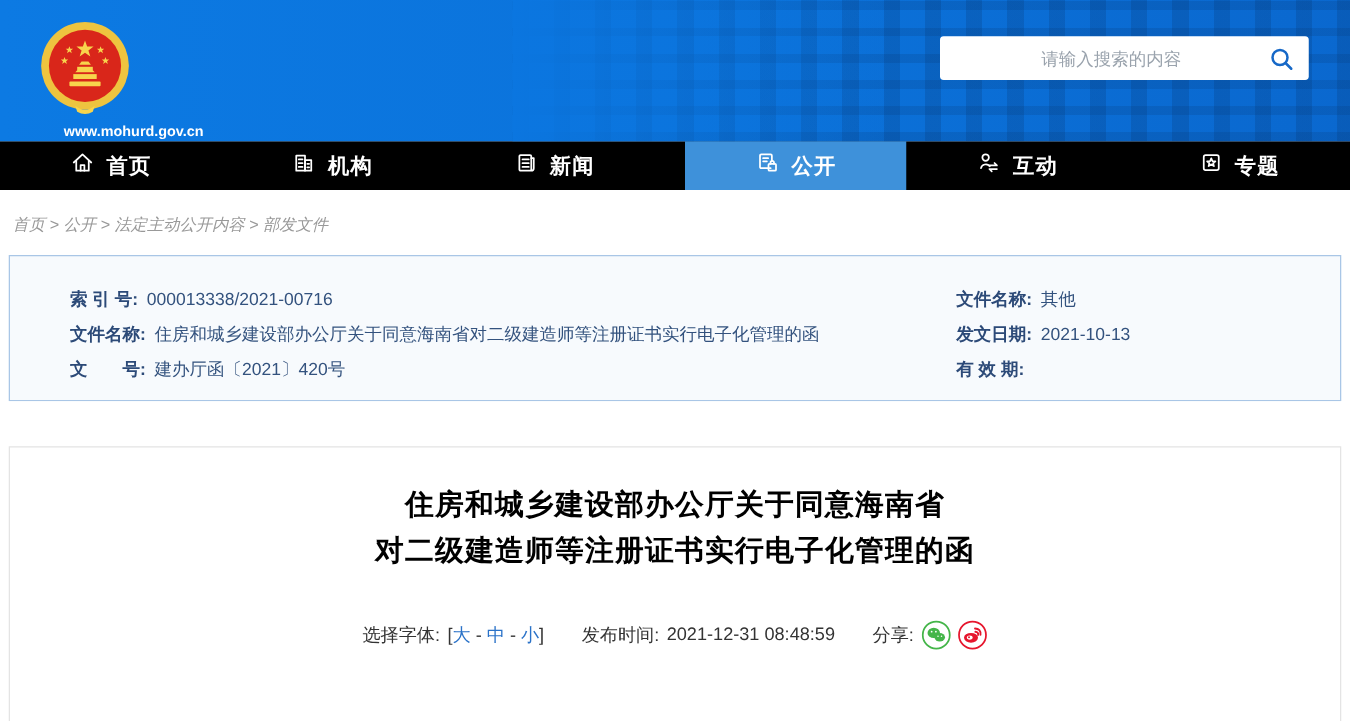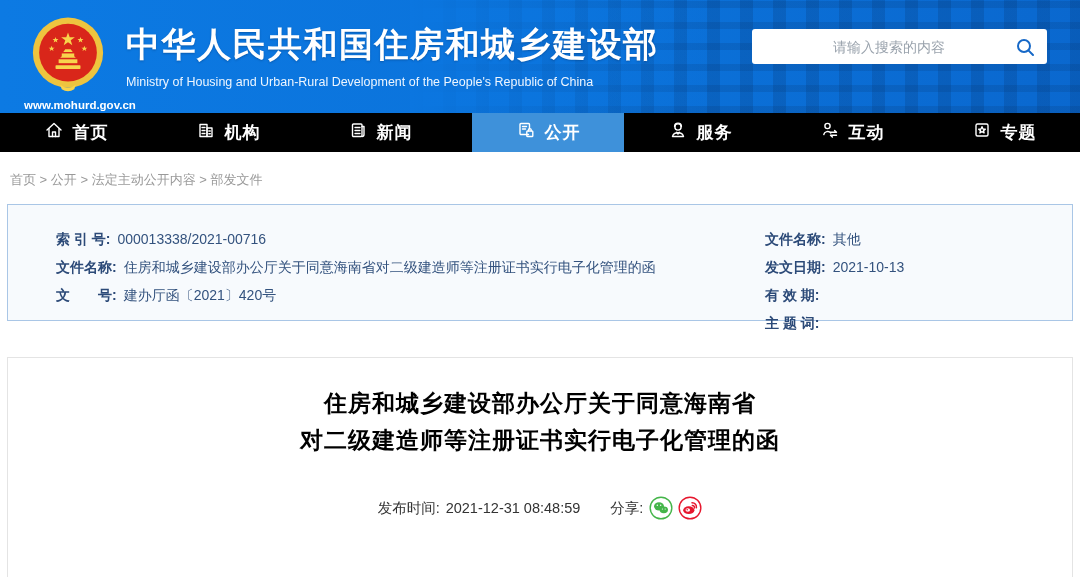--- a/index.html
+++ b/index.html
@@ -11,42 +11,42 @@
     background:linear-gradient(90deg,#0c7ae3 0%,#0b72da 55%,#0a68cf 100%); }
   .header::after { content:""; position:absolute; top:0; right:0; width:62%; height:100%;
     background:
       linear-gradient(90deg,#0b76e0 0%, rgba(11,118,224,0) 45%),
       repeating-linear-gradient(90deg, rgba(5,52,110,.22) 0 13px, transparent 13px 33px),
       repeating-linear-gradient(0deg, rgba(5,52,110,.18) 0 7px, transparent 7px 21px);
     pointer-events:none; }
   .header-inner { position:relative; z-index:1; display:flex; align-items:flex-start;
     padding:16px 0 0 24px; }
   .emblem-wrap { width:88px; text-align:center; flex:0 0 auto; }
-  .site-url { color:#fff; font-weight:bold; font-size:11.5px; margin-top:1px; white-space:nowrap; }
+  .site-url { color:#fff; font-weight:bold; font-size:11.5px; margin-top:1px; white-space:nowrap;margin-left:27px; }
   .titles { margin-left:14px; padding-top:6px; }
   .title-cn { color:#fff; font-size:34px; font-weight:bold; letter-spacing:1.5px;
     text-shadow:0 1px 2px rgba(0,40,90,.35); white-space:nowrap; }
   .title-en { color:#eef6ff; font-size:12.5px; margin-top:7px; white-space:nowrap; }
   .search { position:absolute; z-index:2; right:33px; top:29px; width:295px; height:35px;
     background:#fff; border-radius:3px; display:flex; align-items:center; padding:0 10px 0 13px; }
   .search input { border:none; outline:none; flex:1; font-size:14px; color:#333;
     font-family:inherit; background:transparent;text-align:center; }
   .search input::placeholder { color:#9aa3ad; }
   .search-btn { width:24px; height:24px; display:flex; align-items:center; justify-content:center;
     cursor:pointer; flex:0 0 auto; }
 
   
   .nav { height:39px; background:#000000; display:flex; }
   .nav-item { flex:1; display:flex; align-items:center; justify-content:center; gap:9px;
     color:#fff; font-size:17px; font-weight:bold; cursor:pointer; letter-spacing:1px; }
   .nav-item.active { background:#3e91da;margin-left:16px; }
   .nav-item svg { flex:0 0 auto; }
 
   
-  .breadcrumb { padding:19px 0 15px 10px; color:#999; font-size:13px; background:#fff; }
+  .breadcrumb { padding:19px 0 15px 10px; color:#999; font-size:13px; background:#fff;font-style:italic; }
 
   
   .info-box { margin:0 7px; height:117px; border:1px solid #a9c6e6; background:#f7fafd;
     display:flex; padding-top:25px; }
   .info-left { width:700px; padding-left:48px; }
   .info-right { flex:1; padding-left:57px; }
   .info-row { margin-bottom:10px; font-size:14px; line-height:18px; white-space:nowrap; }
   .info-label { color:#2c4a78; font-weight:bold; }
   .info-value { color:#33527e; margin-left:7px; }
 
@@ -85,24 +85,20 @@
             <rect x="42" y="48" width="16" height="3.5"></rect>
             <path d="M40 53.5 L60 53.5 L57 50.5 L43 50.5 Z"></path>
             <rect x="38" y="55.5" width="24" height="5"></rect>
             <rect x="34" y="63" width="32" height="5" rx="1"></rect>
             <path d="M40 88 q10 8 20 0 l-2 6 q-8 5 -16 0 Z"></path>
           </g>
         </svg>
       </span>
       <div class="site-url">www.mohurd.gov.cn</div>
     </div>
-    <div class="titles">
-      <div class="title-cn">中华人民共和国住房和城乡建设部</div>
-      <div class="title-en">Ministry of Housing and Urban-Rural Development of the People's Republic of China</div>
-    </div>
   </div>
   <div class="search">
     <input type="text" placeholder="请输入搜索的内容" style="">
     <span class="search-btn">
       <svg width="20" height="20" viewBox="0 0 20 20">
         <circle cx="9" cy="9" r="6" fill="none" stroke="#1668c7" stroke-width="2"></circle>
         <line x1="13.4" y1="13.4" x2="18" y2="18" stroke="#1668c7" stroke-width="2" stroke-linecap="round"></line>
       </svg>
     </span>
   </div>
@@ -141,30 +137,20 @@
         <path d="M12.5 14.5 H5 a1 1 0 0 1 -1 -1 V4.5 a1 1 0 0 1 1 -1 h7.5 a1 1 0 0 1 1 1 V9"></path>
         <path d="M6.5 6.5 H10.5 M6.5 9 H9.5"></path>
         <rect x="10.8" y="11" width="6" height="5.5" rx="0.8"></rect>
         <path d="M12.4 11 v-1 a1.4 1.4 0 0 1 2.8 0 v1"></path>
       </svg></span>
     <span>公开</span>
   </div>
   <div class="nav-item">
     <span>
       <svg width="20" height="20" viewBox="0 0 20 20" fill="none" stroke="#fff" stroke-width="1.4" stroke-linejoin="round" stroke-linecap="round">
-        <circle cx="10" cy="7" r="3.1"></circle>
-        <path d="M6.6 6.5 a3.4 3.4 0 0 1 6.8 0"></path>
-        <path d="M4.5 16.5 a5.6 4.6 0 0 1 11 0 Z"></path>
-        <path d="M8.6 12.2 L10 14 L11.4 12.2"></path>
-      </svg></span>
-    <span>服务</span>
-  </div>
-  <div class="nav-item">
-    <span>
-      <svg width="20" height="20" viewBox="0 0 20 20" fill="none" stroke="#fff" stroke-width="1.4" stroke-linejoin="round" stroke-linecap="round">
         <circle cx="7.5" cy="6" r="2.6"></circle>
         <path d="M3.8 14.5 a3.9 3.6 0 0 1 7 -1.5"></path>
         <path d="M10.5 12.3 h6 l-1.9 -1.9 M16.5 15.2 h-6 l1.9 1.9"></path>
       </svg></span>
     <span>互动</span>
   </div>
   <div class="nav-item">
     <span>
       <svg width="20" height="20" viewBox="0 0 20 20" fill="none" stroke="#fff" stroke-width="1.4" stroke-linejoin="round" stroke-linecap="round">
         <rect x="4" y="4" width="12" height="12" rx="1.5"></rect>
@@ -190,35 +176,36 @@
   </div>
   <div class="info-right">
     <div class="info-row">
       <span class="info-label">文件名称:</span><span class="info-value">其他</span>
     </div>
     <div class="info-row">
       <span class="info-label">发文日期:</span><span class="info-value">2021-10-13</span>
     </div>
     <div class="info-row">
       <span class="info-label">有 效 期:</span><span class="info-value"></span>
-    </div>
-    <div class="info-row">
-      <span class="info-label">主 题 词:</span><span class="info-value"></span>
     </div>
   </div>
 </div>
 
 <div class="gap"></div>
 
 <div class="article-box">
   <div class="article-title">
     <div>住房和城乡建设部办公厅关于同意海南省</div>
     <div>对二级建造师等注册证书实行电子化管理的函</div>
   </div>
   <div class="article-meta">
+    <span class="meta-group font-links">
+      <span>选择字体:</span>
+      <span><span>[</span><a>大</a><span> - </span><a>中</a><span> - </span><a>小</a><span>]</span></span>
+    </span>
     <span class="meta-group">
       <span>发布时间:</span>
       <span>2021-12-31 08:48:59</span>
     </span>
     <span class="meta-group">
       <span>分享:</span>
       <span class="share-icons">
         <span>
           <svg width="24" height="24" viewBox="0 0 24 24">
             <circle cx="12" cy="12" r="10.8" fill="#fff" stroke="#44b549" stroke-width="1.4"></circle>

